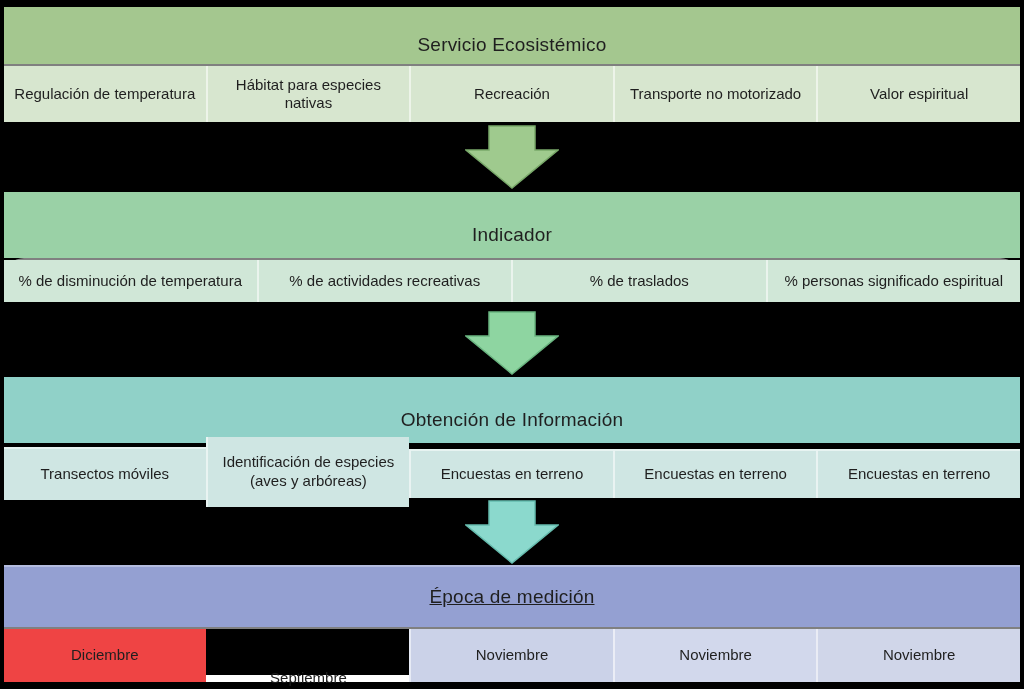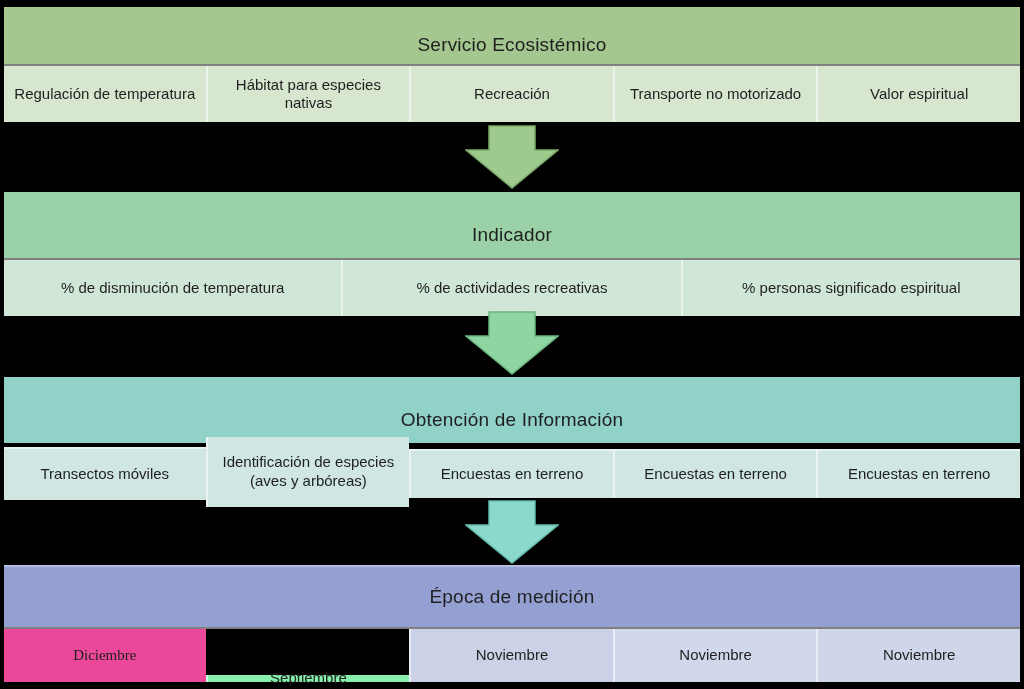--- a/index.html
+++ b/index.html
@@ -30,39 +30,39 @@
 
   
   #band1 { top:7px; }
   #band1 .band-header { height:57px; padding-bottom:8px; background:#a4c78f; }
   #band1 .band-row { height:58px; border-top:2px solid rgba(255,255,255,.5); }
   #band1 .cell { background:#d7e6cf; }
 
   
   #band2 { top:192px; }
   #band2 .band-header { height:66px; padding-bottom:12px; background:#9ad1a6; }
-  #band2 .band-row { height:58px; border-top:2px solid rgba(255,255,255,.5); }
+  #band2 .band-row { height:44px; border-top:2px solid rgba(255,255,255,.5);border-radius:20px; }
   #band2 .cell { background:#d0e7d7; }
 
   
   #band3 { top:377px; }
   #band3 .band-header { height:66px; padding-bottom:12px; background:#90d1c8; }
   #band3 .band-row { height:57px; align-items:center; }
   #band3 .cell { background:#cfe6e3; border-top:2px solid rgba(255,255,255,.5); }
   #band3 .cell:nth-child(1) { margin-top:4px; height:53px; }
   #band3 .cell:nth-child(2) { margin-top:0;  height:70px; border-top:none; }
   #band3 .cell:nth-child(n+3) { margin-top:4px; height:49px; }
 
   
   #band4 { top:565px; }
   #band4 .band-header { height:62px; padding-bottom:0; align-items:center;
-                        background:#94a0d2; border-top:2px solid rgba(255,255,255,.3); }
+                        background:#94a0d2; border-top:2px solid rgba(255,255,255,.3);text-decoration:underline; }
   #band4 .band-row { height:55px; border-top:2px solid rgba(255,255,255,.5); }
-  #band4 .cell:nth-child(1) { background:#ec4899;font-family:Liberation Serif, serif; }
-  #band4 .cell:nth-child(2) { background:#86efac;margin-top:46px; }
+  #band4 .cell:nth-child(1) { background:#ef4444; }
+  #band4 .cell:nth-child(2) { background:#ffffff;margin-top:46px; }
   #band4 .cell:nth-child(3) { background:#cbd2e8; }
   #band4 .cell:nth-child(4) { background:#d2d8ec; }
   #band4 .cell:nth-child(5) { background:#d0d6e9; }
 
   .arrow { position:absolute; left:465px; width:94px; height:64px; }
   #arrow1 { top:125px; }
   #arrow2 { top:311px; }
   #arrow3 { top:500px; }
 </style>
 </head>
@@ -83,20 +83,21 @@
 
   <svg class="arrow" id="arrow1" viewBox="0 0 94 64">
     <polygon points="24,1 70,1 70,25 93,25 47,63 1,25 24,25" fill="#9fca8e" stroke="#79a96a" stroke-width="1.5" stroke-linejoin="miter"></polygon>
   </svg>
 
   <section class="band" id="band2">
     <div class="band-header">Indicador</div>
     <div class="band-row">
       <div class="cell">% de disminución de temperatura</div>
       <div class="cell">% de actividades recreativas</div>
+      <div class="cell">% de traslados</div>
       <div class="cell">% personas significado espiritual</div>
     </div>
   </section>
 
   <svg class="arrow" id="arrow2" viewBox="0 0 94 64">
     <polygon points="24,1 70,1 70,25 93,25 47,63 1,25 24,25" fill="#8ed5a1" stroke="#6ab580" stroke-width="1.5" stroke-linejoin="miter"></polygon>
   </svg>
 
   <section class="band" id="band3">
     <div class="band-header">Obtención de Información</div>

